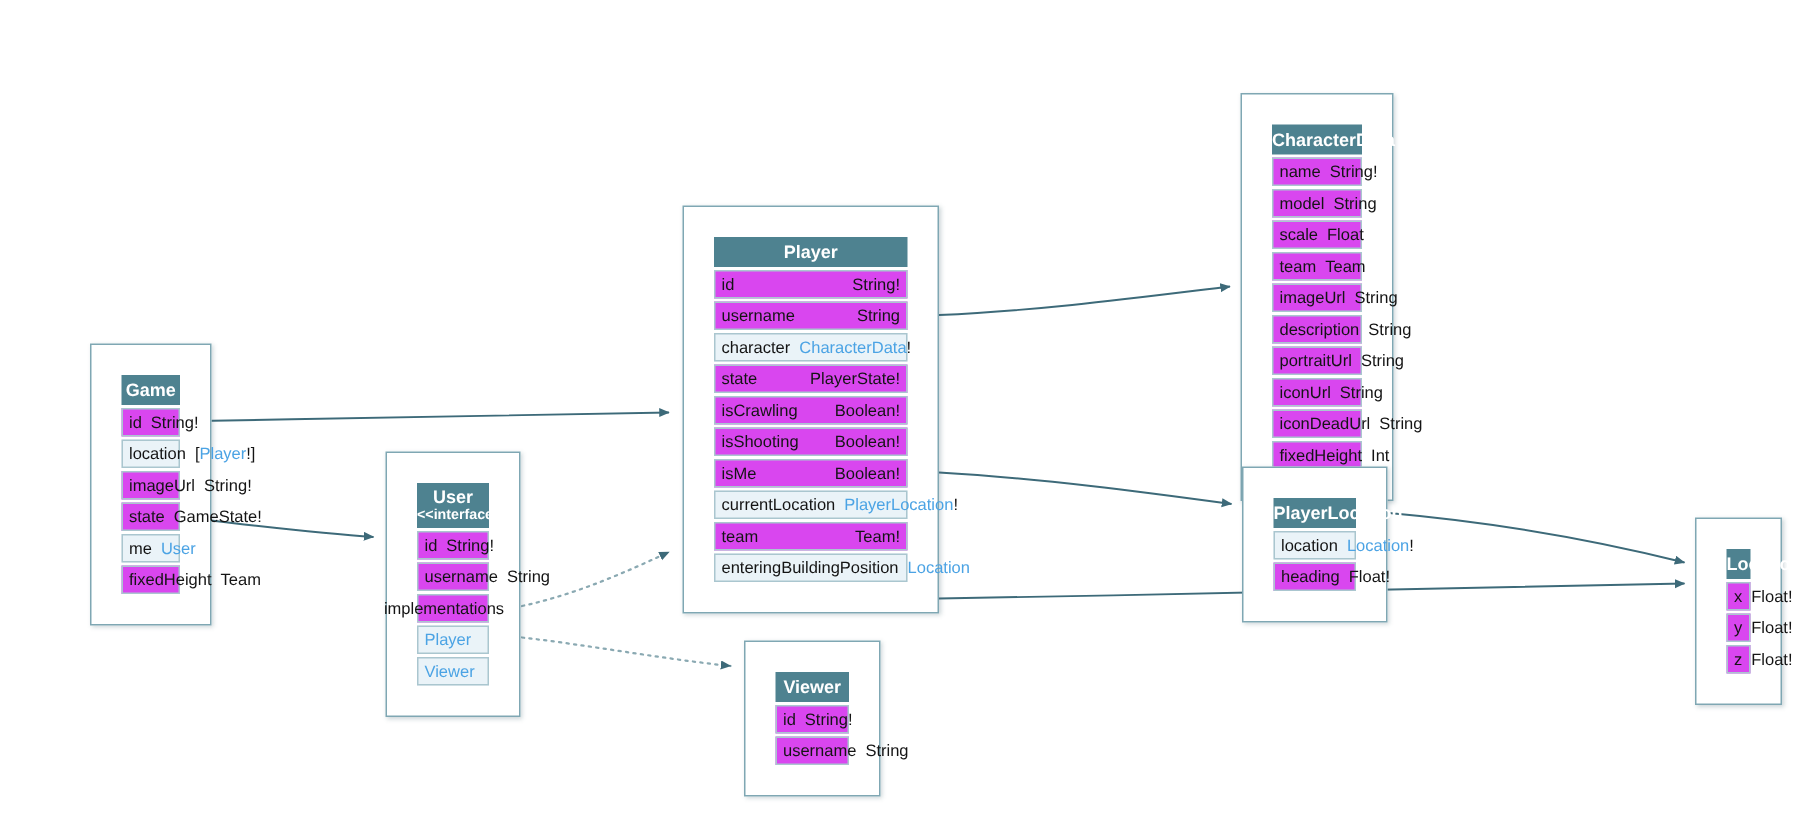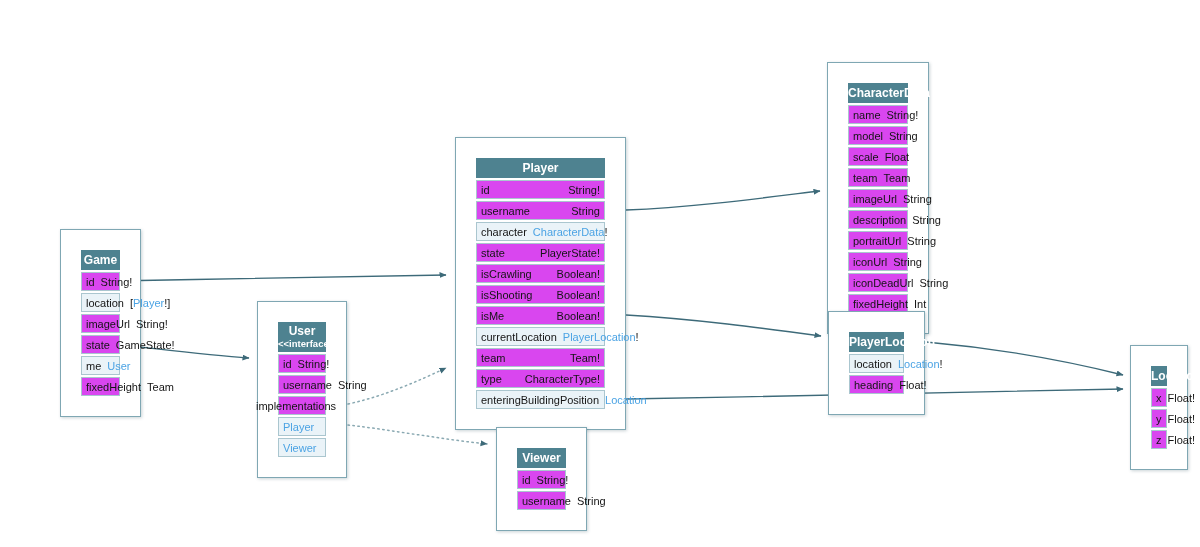--- a/index.html
+++ b/index.html
@@ -138,24 +138,20 @@
     <span class="ft"><span>Boolean!</span></span>
   </div>
   <div class="row hl">
     <span class="fn">currentLocation</span>
     <span class="ft"><span class="lnk">PlayerLocation</span><span>!</span></span>
   </div>
   <div class="row">
     <span class="fn">team</span>
     <span class="ft"><span>Team!</span></span>
   </div>
-  <div class="row">
-    <span class="fn">type</span>
-    <span class="ft"><span>CharacterType!</span></span>
-  </div>
   <div class="row hl">
     <span class="fn">enteringBuildingPosition</span>
     <span class="ft"><span class="lnk">Location</span></span>
   </div>
 </div>
 
 <div class="node" style="left:827px;top:62px;width:102px;">
   <div class="hdr">CharacterData</div>
   <div class="row">
     <span class="fn">name</span>

